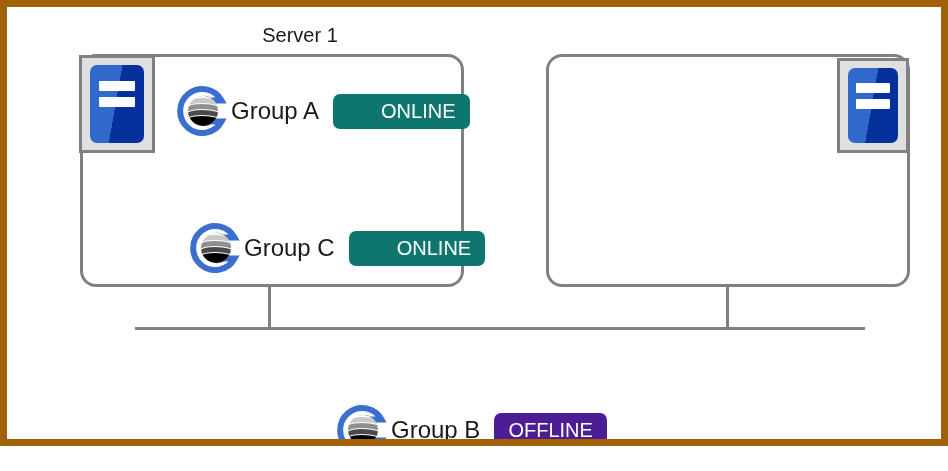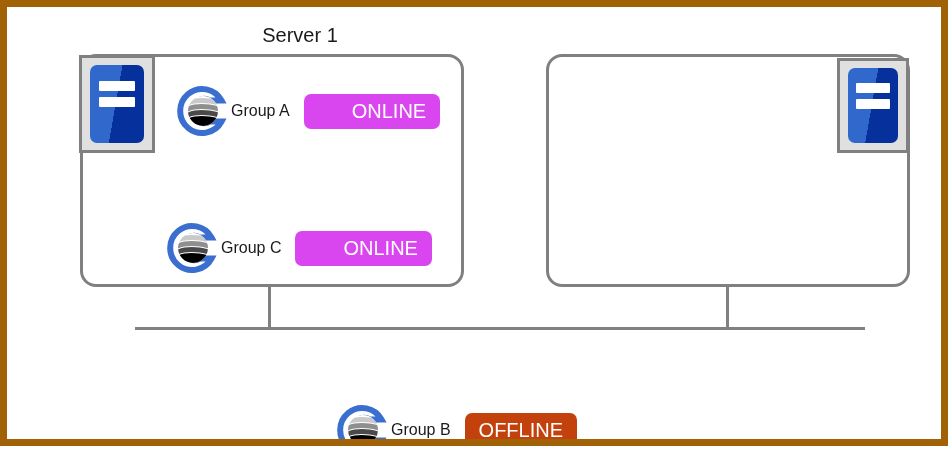--- a/index.html
+++ b/index.html
@@ -74,45 +74,45 @@
   .server-icon-bar.b2 { top: 41%; }
 
   
   .group-row {
     position: absolute;
     display: flex;
     align-items: center;
     white-space: nowrap;
   }
   #group-row-a { left: 170px; top: 78px; }
-  #group-row-c { left: 160px; top: 215px; }
+  #group-row-c { left: 183px; top: 215px; }
   #group-row-b { left: 330px; top: 397px; }
 
   .group-logo {
     width: 52px;
     height: 52px;
     flex: 0 0 52px;
     display: block;
   }
   .group-label {
-    font-size: 16px;
+    font-size: 24px;
     color: #1a1a1a;
     margin-left: 2px;
     margin-right: 14px;
   }
   .status-badge {
     display: inline-block;
     font-size: 20px;
     color: #ffffff;
     border-radius: 7px;
     padding: 7px 14px 8px 14px;
     line-height: 1;
   }
-  .status-badge.online  { background: #d946ef; padding-left: 48px; }
-  .status-badge.offline { background: #c2410c; text-align: right; }
+  .status-badge.online  { background: #0f766e; padding-left: 48px; }
+  .status-badge.offline { background: #4c1d95; text-align: right; }
 
   
   .line {
     position: absolute;
     background: #808080;
   }
   .line.v { width: 3px; }
   .line.h { height: 3px; }
   #drop-line-1 { left: 261px; top: 280px; height: 42px; }
   #drop-line-2 { left: 719px; top: 280px; height: 42px; }

